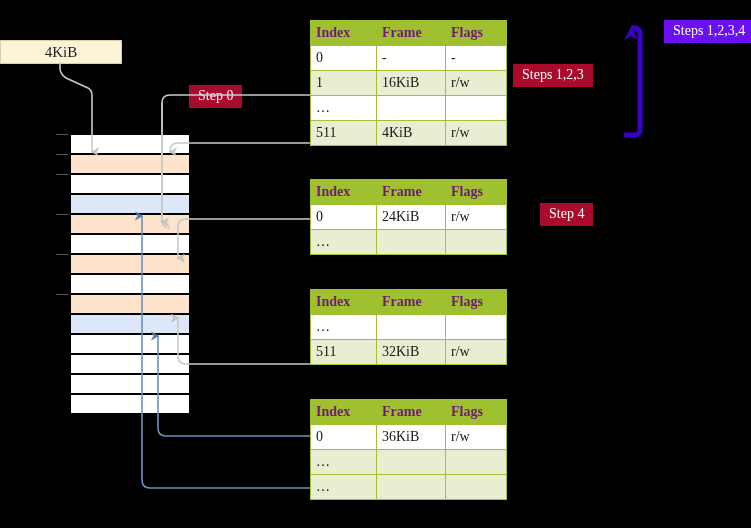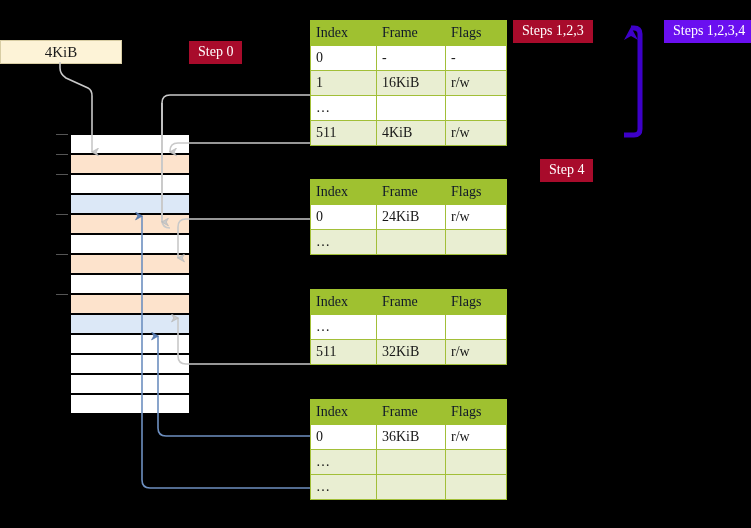--- a/index.html
+++ b/index.html
@@ -14,21 +14,21 @@
   svg.wires{position:absolute;left:0;top:0;width:751px;height:528px;pointer-events:none;}
 
   
   .badge{
     position:absolute;
     font-family:"Liberation Serif", serif;
     font-size:14px; line-height:1;
     padding:4px 9px 5px 9px;
     color:#fff; white-space:nowrap;
   }
-  .badge-crimson{background:#a80b2b;}
+  .badge-crimson{background:#a80b2b;margin-top:44px;}
   .badge-purple{background:#6a0ff0;}
 
   
   .kib-box{
     position:absolute;
     background:#fdf3d7;
     border:1px solid #d8cda4;
     display:flex;align-items:center;justify-content:center;
     font-size:15px;
     color:#1a1a1a;
@@ -46,22 +46,22 @@
     border:1px solid #a2bf38;
     padding:2px 5px 3px 5px;
     height:19px;
     text-align:left;
     vertical-align:middle;
     font-weight:normal;
     color:#161616;
   }
   .ptable th{
     background:#9fc130;
-    color:#0f172a;
-    font-weight:normal;
+    color:#701a75;
+    font-weight:bold;
     font-size:14px;
     border-color:#9fc130;
   }
   .ptable tr.alt td{background:#e9eed2;}
   .ptable tr.plain td{background:#ffffff;}
   .ptable td.hl{background:#fdf5a0;}
   .c-index{width:55px;}
   .c-frame{width:58px;}
   .c-flags{width:50px;}
 

